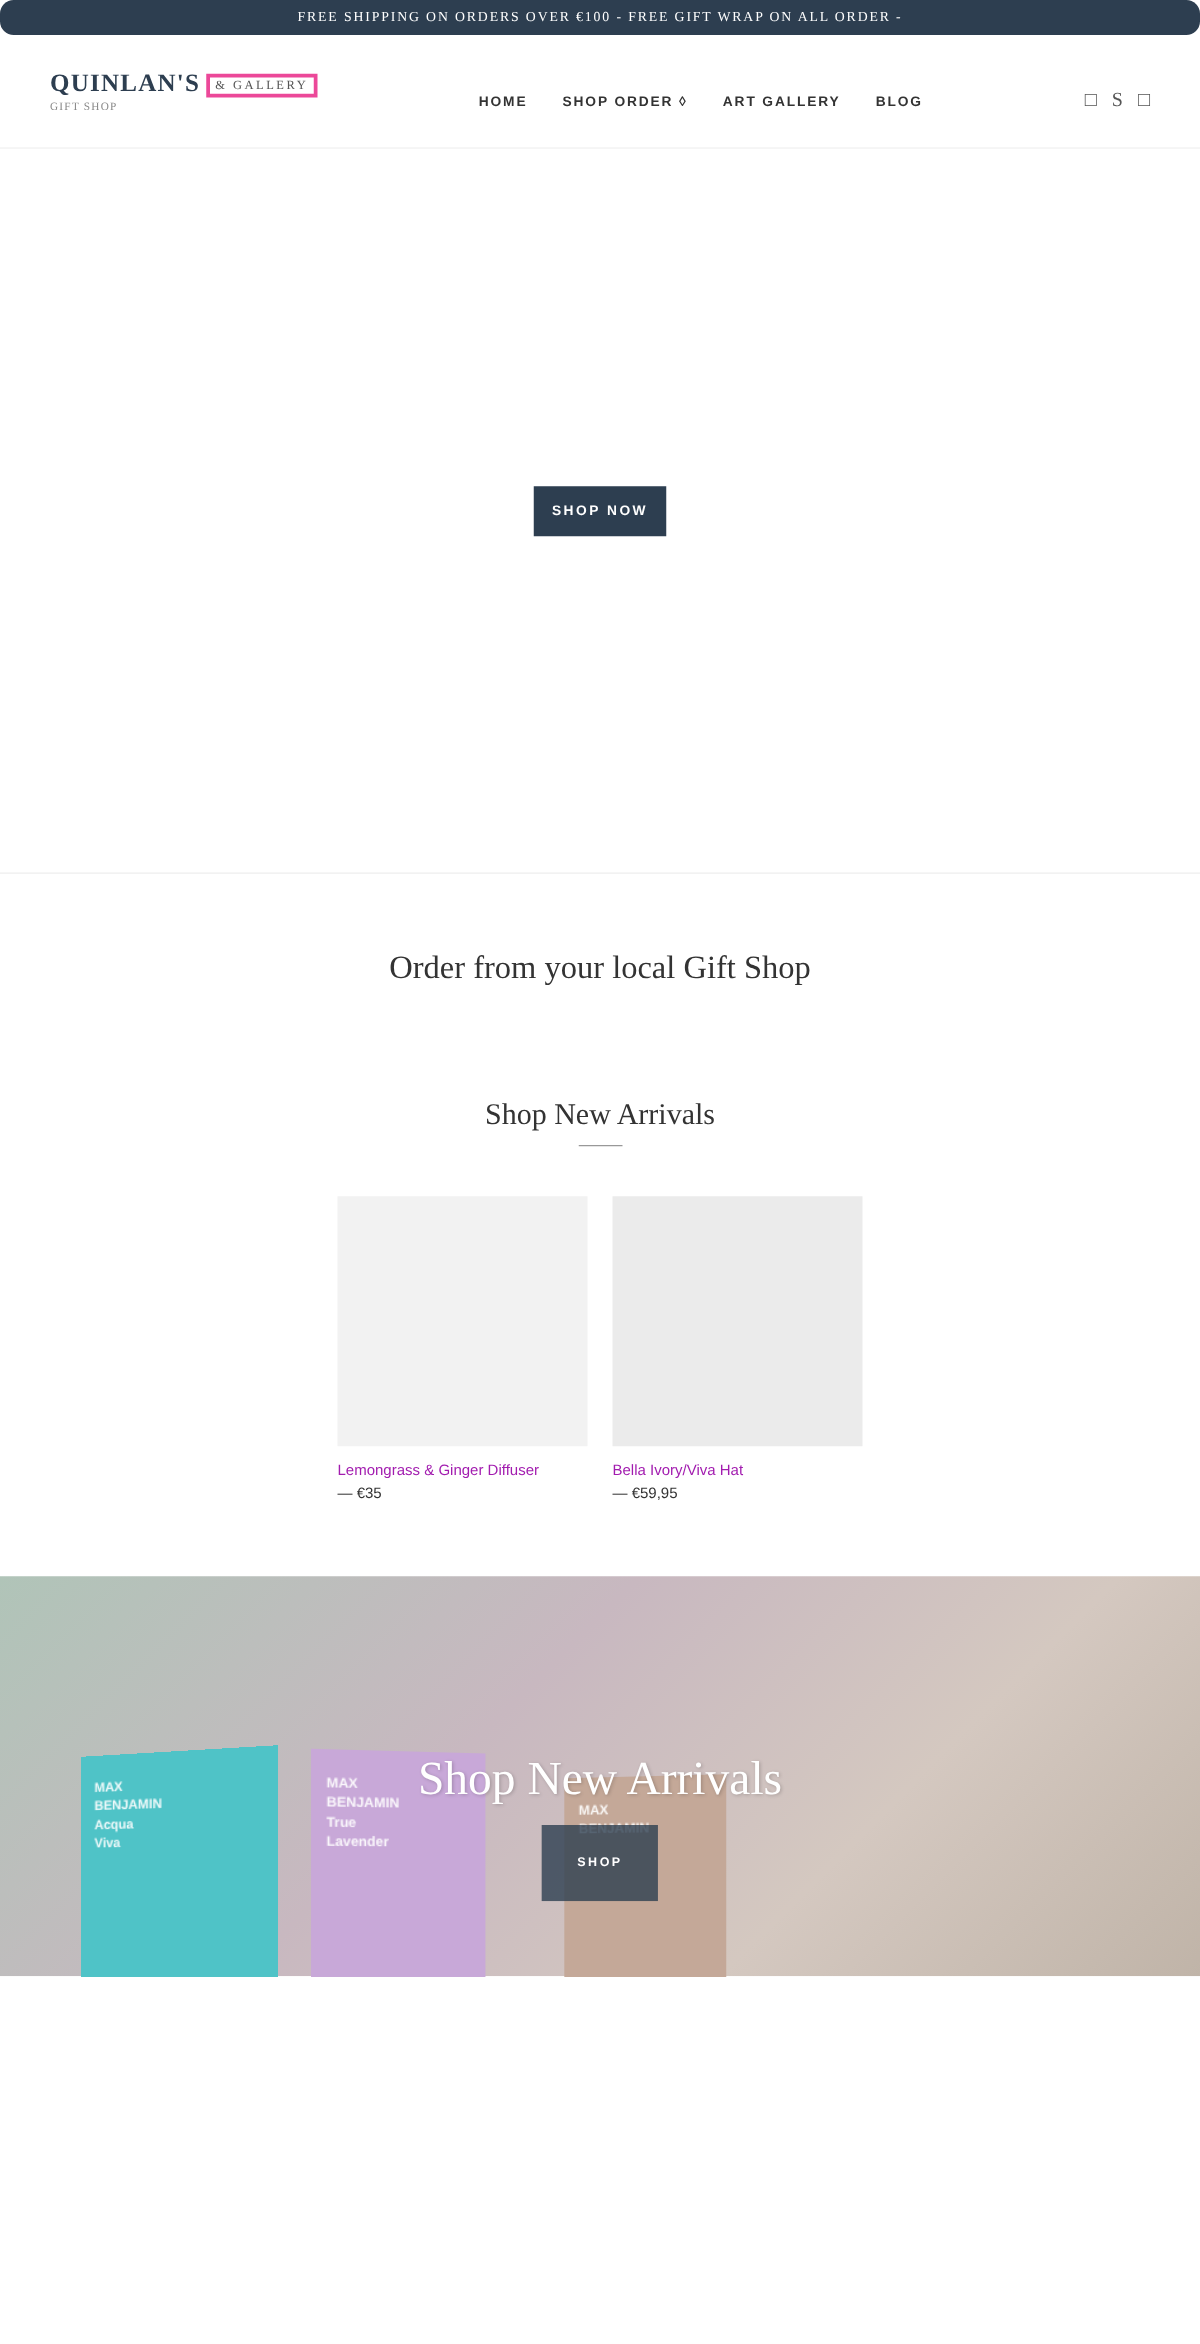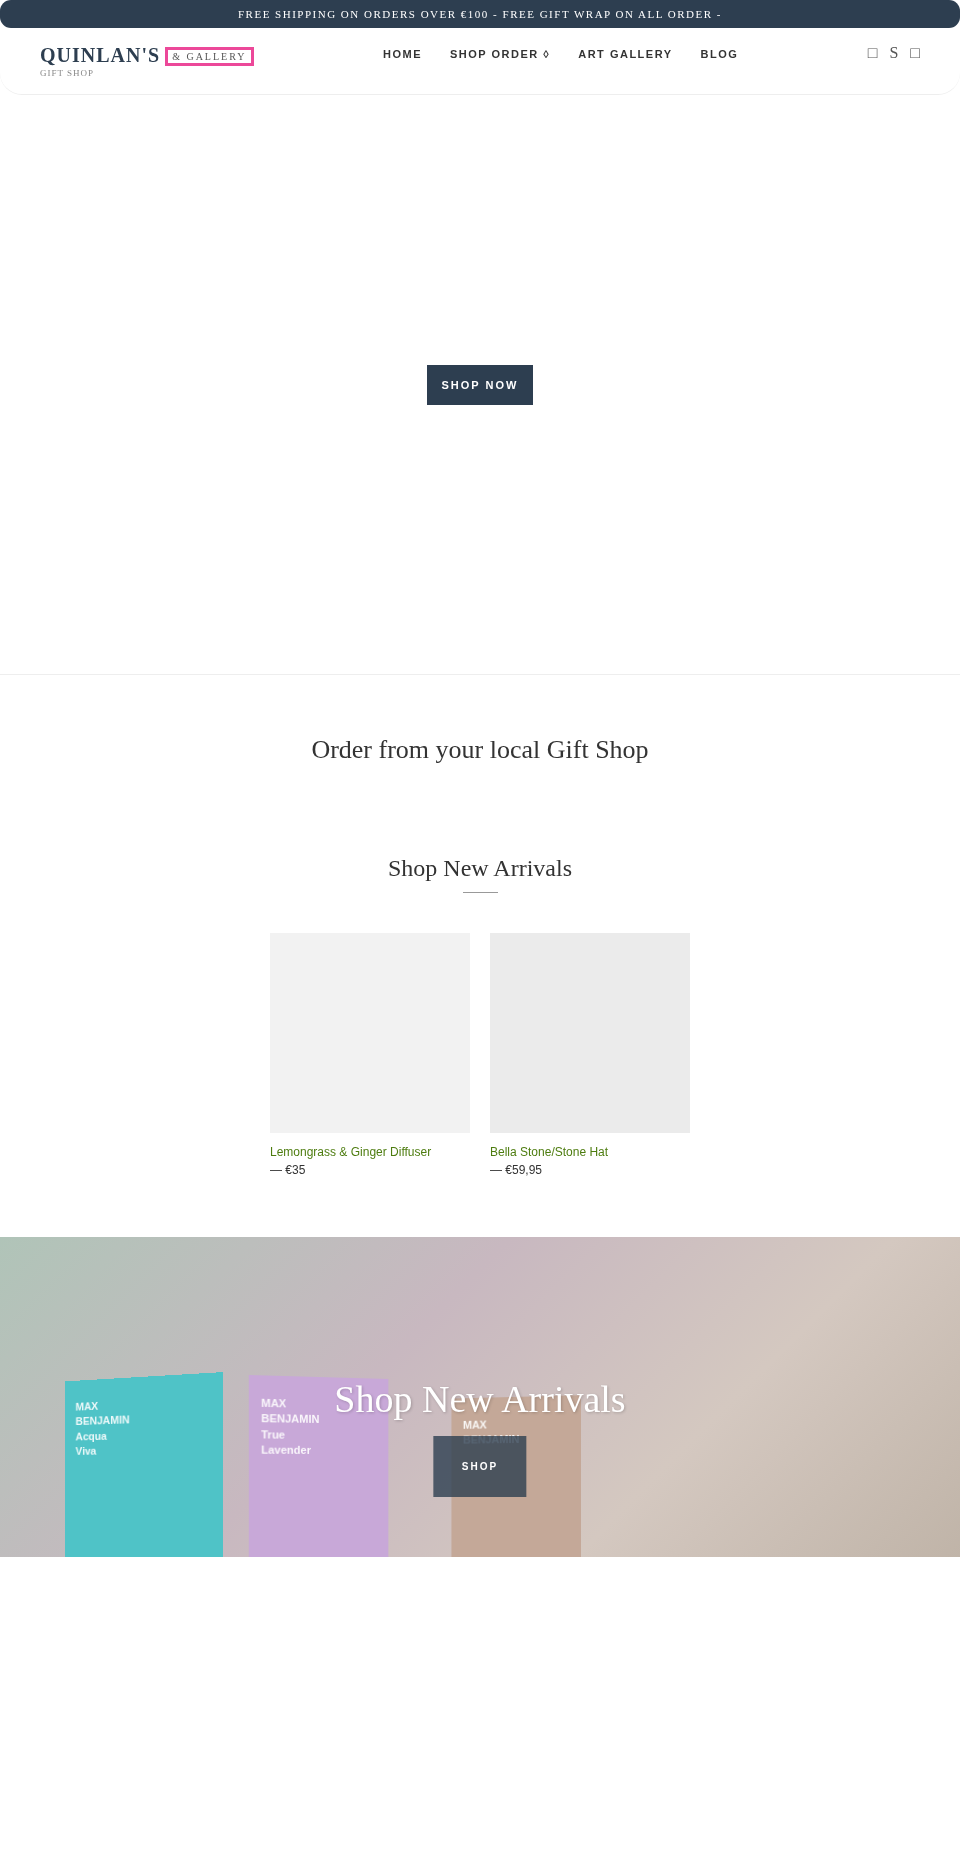--- a/index.html
+++ b/index.html
@@ -13,26 +13,25 @@
       font-size: 11px;
       letter-spacing: 1.5px;
       padding: 8px 0;
       font-family: Liberation Serif, serif;
       border-radius: 11px;
     }
 
     
     .nav {
       display: flex;
-      align-items: flex-start;
+      align-items: flex-end;
       justify-content: space-between;
-      padding: 16px 40px;
+      padding: 28px 40px;
       border-bottom: 1px solid #eee;
       background: #fff;
-      border-radius: 22px;
     }
     .nav-logo {
       display: flex;
       flex-direction: column;
       align-items: flex-start;
     }
     .logo-main {
       font-size: 20px;
       font-family: 'Georgia', serif;
       color: #2d3e50;
@@ -156,21 +155,21 @@
       width: 200px;
       height: 200px;
       background: #f0f0f0;
       margin-bottom: 12px;
     }
     .product-image.light-gray { background: #f2f2f2; }
     .product-image.medium-gray { background: #ebebeb; }
     .product-image.white-gray { background: #f5f5f5; }
     .product-name {
       font-size: 12px;
-      color: #4d7c0f;
+      color: #a21caf;
       font-family: Arial, sans-serif;
       margin-bottom: 4px;
       margin-top: 10px;
     }
     .product-price {
       font-size: 12px;
       color: #333;
       font-family: Arial, sans-serif;
     }
 
@@ -314,21 +313,21 @@
 
   <div class="products-grid">
     <div class="product-card">
       <div class="product-image light-gray"></div>
       <div class="product-name">Lemongrass &amp; Ginger Diffuser</div>
       <div class="product-price">— €35</div>
     </div>
 
     <div class="product-card">
       <div class="product-image medium-gray"></div>
-      <div class="product-name">Bella Stone/Stone Hat</div>
+      <div class="product-name">Bella Ivory/Viva Hat</div>
       <div class="product-price">— €59,95</div>
     </div>
 
   </div>
 </section>
 
 <section class="bottom-banner">
   <div class="boxes-container">
 
     <div class="box box-teal">

